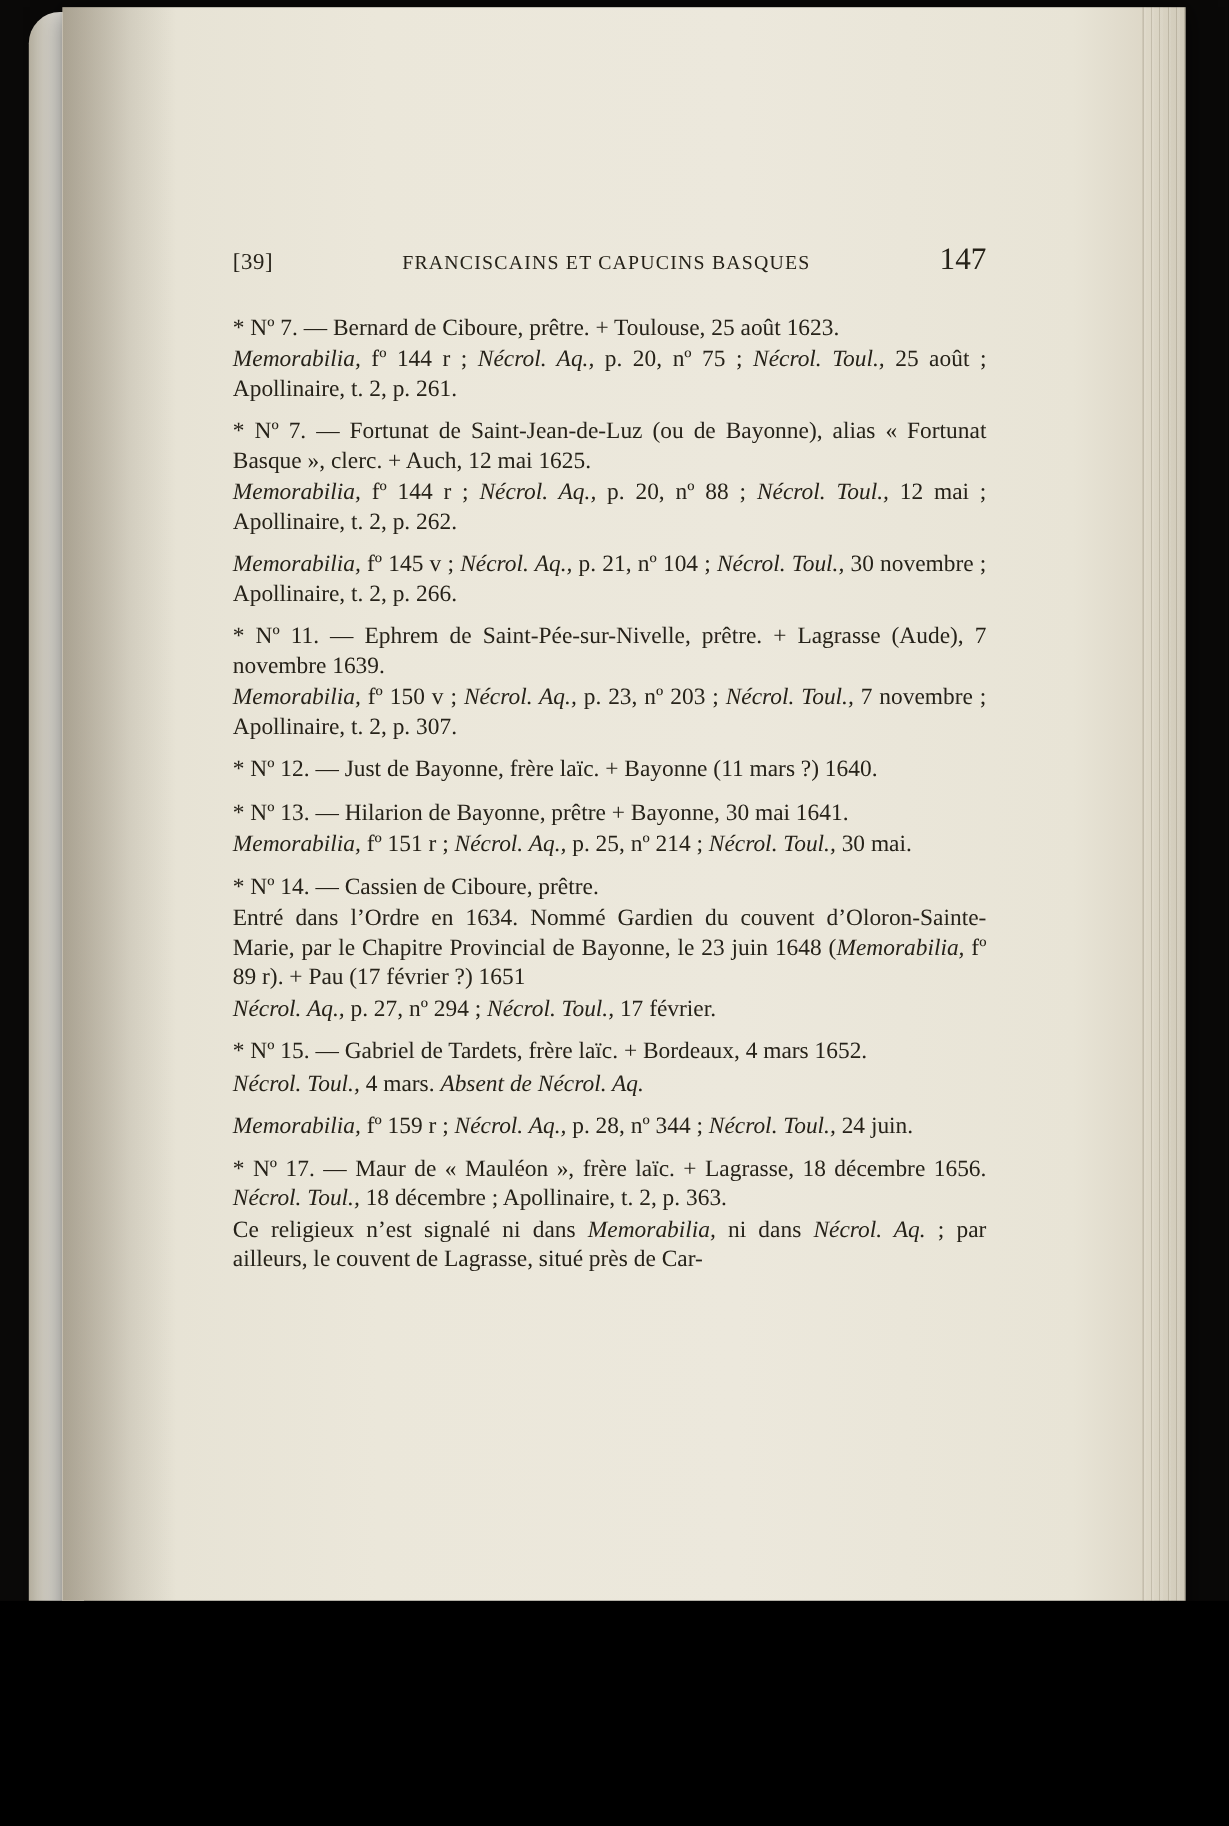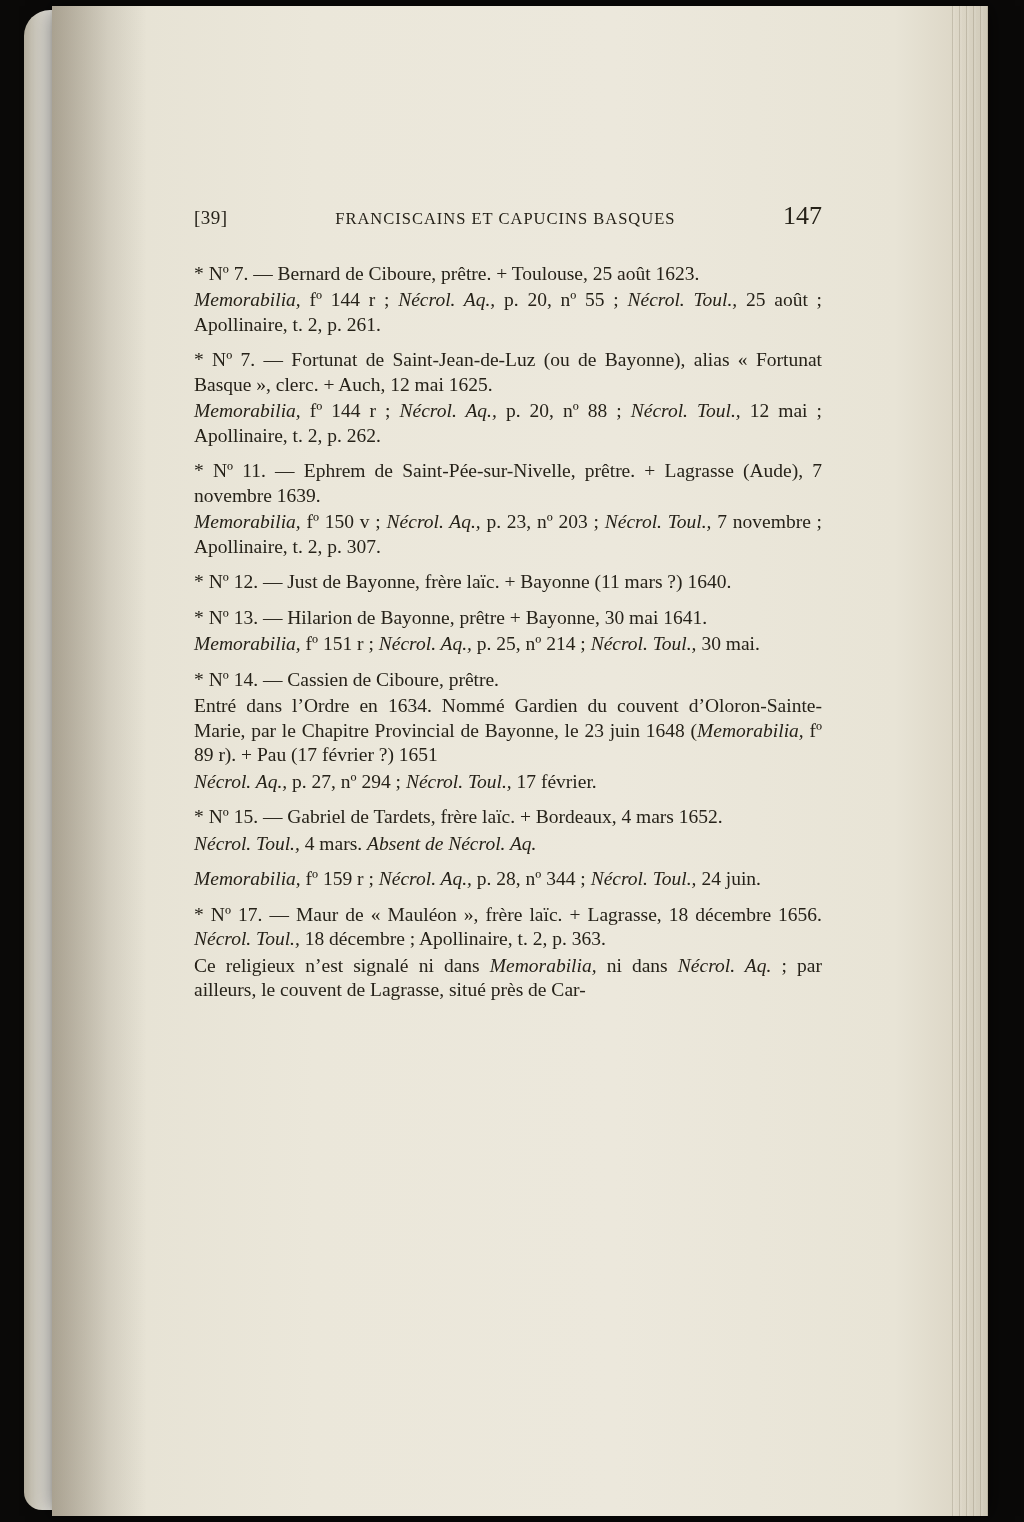--- a/index.html
+++ b/index.html
@@ -5,21 +5,21 @@
   * { margin: 0; padding: 0; box-sizing: border-box; }
   html, body { width: 1024px; height: 1522px; }
   body {
     background: #000;
     font-family: "Liberation Serif", "DejaVu Serif", serif;
     overflow: hidden;
   }
   .scan {
     position: relative;
     width: 1024px;
-    height: 1522px;
+    height: 1334px;
     background: #0a0908;
     overflow: hidden;
   }
   
   .underpage {
     position: absolute;
     left: 24px; top: 10px;
     width: 46px; height: 1500px;
     background: linear-gradient(90deg, #b3ad9d 0%, #f7f5ee 55%, #ece8db 100%);
     border-radius: 26px 0 0 18px;
@@ -85,27 +85,28 @@
     <div class="page-inner">
       <div class="text-col">
         <div class="page-header">
           <span class="marker">[39]</span>
           <span class="title">FRANCISCAINS ET CAPUCINS BASQUES</span>
           <span class="pageno">147</span>
         </div>
         <div class="entries">
             <div class="entry">
               <p class="para"><span>* Nº 7. — Bernard de Ciboure, prêtre. + Toulouse, 25 août 1623.</span></p>
-              <p class="para"><em>Memorabilia,</em><span> fº 144 r ; </span><em>Nécrol. Aq.,</em><span> p. 20, nº 55 ; </span><em>Nécrol. Toul.,</em><span> 25 août ; Apollinaire, t. 2, p. 261.</span></p>
+              <p class="para"><em>Memorabilia,</em><span> fº 144 r ; </span><em>Nécrol. Aq.,</em><span> p. 20, nº 75 ; </span><em>Nécrol. Toul.,</em><span> 25 août ; Apollinaire, t. 2, p. 261.</span></p>
             </div>
             <div class="entry">
               <p class="para"><span>* Nº 7. — Fortunat de Saint-Jean-de-Luz (ou de Bayonne), alias « Fortunat Basque », clerc. + Auch, 12 mai 1625.</span></p>
               <p class="para"><em>Memorabilia,</em><span> fº 144 r ; </span><em>Nécrol. Aq.,</em><span> p. 20, nº 88 ; </span><em>Nécrol. Toul.,</em><span> 12 mai ; Apollinaire, t. 2, p. 262.</span></p>
             </div>
             <div class="entry">
+              <p class="para"><em>Memorabilia,</em><span> fº 145 v ; </span><em>Nécrol. Aq.,</em><span> p. 21, nº 104 ; </span><em>Nécrol. Toul.,</em><span> 30 novembre ; Apollinaire, t. 2, p. 266.</span></p>
             </div>
             <div class="entry">
               <p class="para"><span>* Nº 11. — Ephrem de Saint-Pée-sur-Nivelle, prêtre. + Lagrasse (Aude), 7 novembre 1639.</span></p>
               <p class="para"><em>Memorabilia,</em><span> fº 150 v ; </span><em>Nécrol. Aq.,</em><span> p. 23, nº 203 ; </span><em>Nécrol. Toul.,</em><span> 7 novembre ; Apollinaire, t. 2, p. 307.</span></p>
             </div>
             <div class="entry">
               <p class="para"><span>* Nº 12. — Just de Bayonne, frère laïc. + Bayonne (11 mars ?) 1640.</span></p>
             </div>
             <div class="entry">
               <p class="para"><span>* Nº 13. — Hilarion de Bayonne, prêtre + Bayonne, 30 mai 1641.</span></p>

